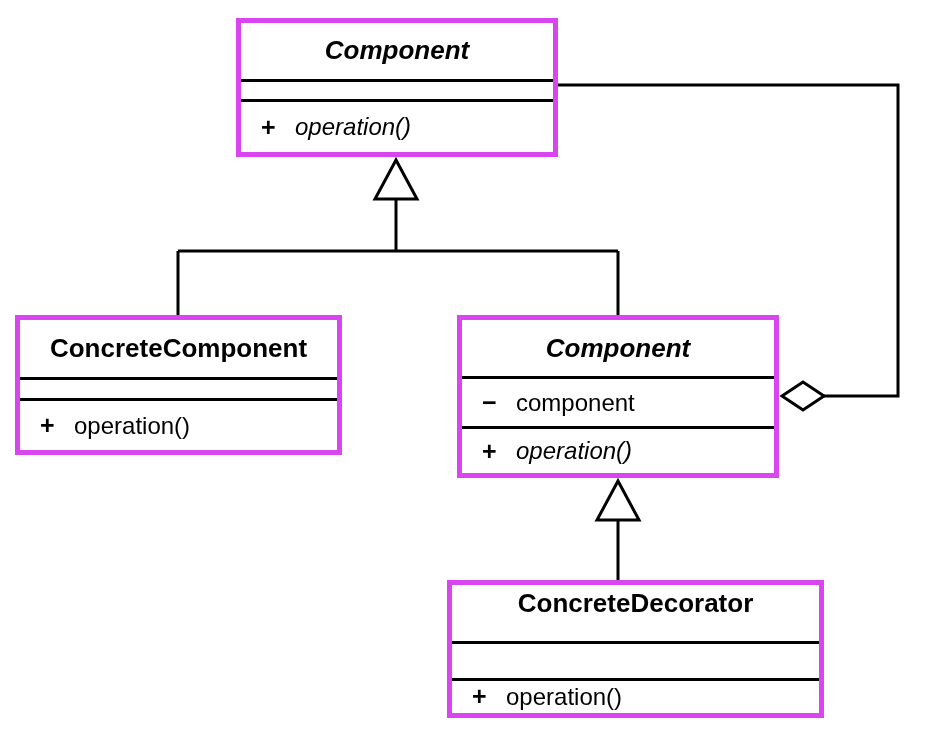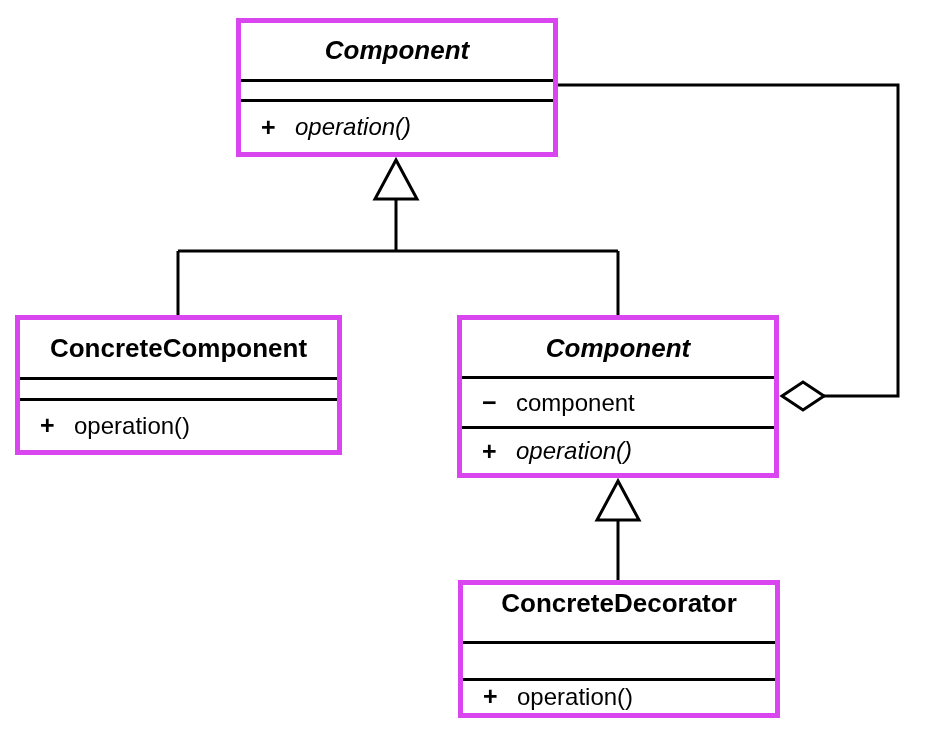--- a/index.html
+++ b/index.html
@@ -138,23 +138,23 @@
     left: 457px;
     top: 315px;
     width: 322px;
     height: 163px;
   }
   #class-decorator .class-name { height: 56px; }
   #class-decorator .compartment.attrs { height: 50px; }
   #class-decorator .compartment.ops { height: 47px; }
 
   #class-concrete-decorator {
-    left: 458px;
+    left: 447px;
     top: 580px;
-    width: 322px;
+    width: 377px;
     height: 138px;
     gap: 19px;
   }
   #class-concrete-decorator .class-name { height: 56px; }
   #class-concrete-decorator .compartment.empty { height: 20px; }
   #class-concrete-decorator .compartment.ops { height: 52px; }
 </style>
 </head>
 <body>
 

